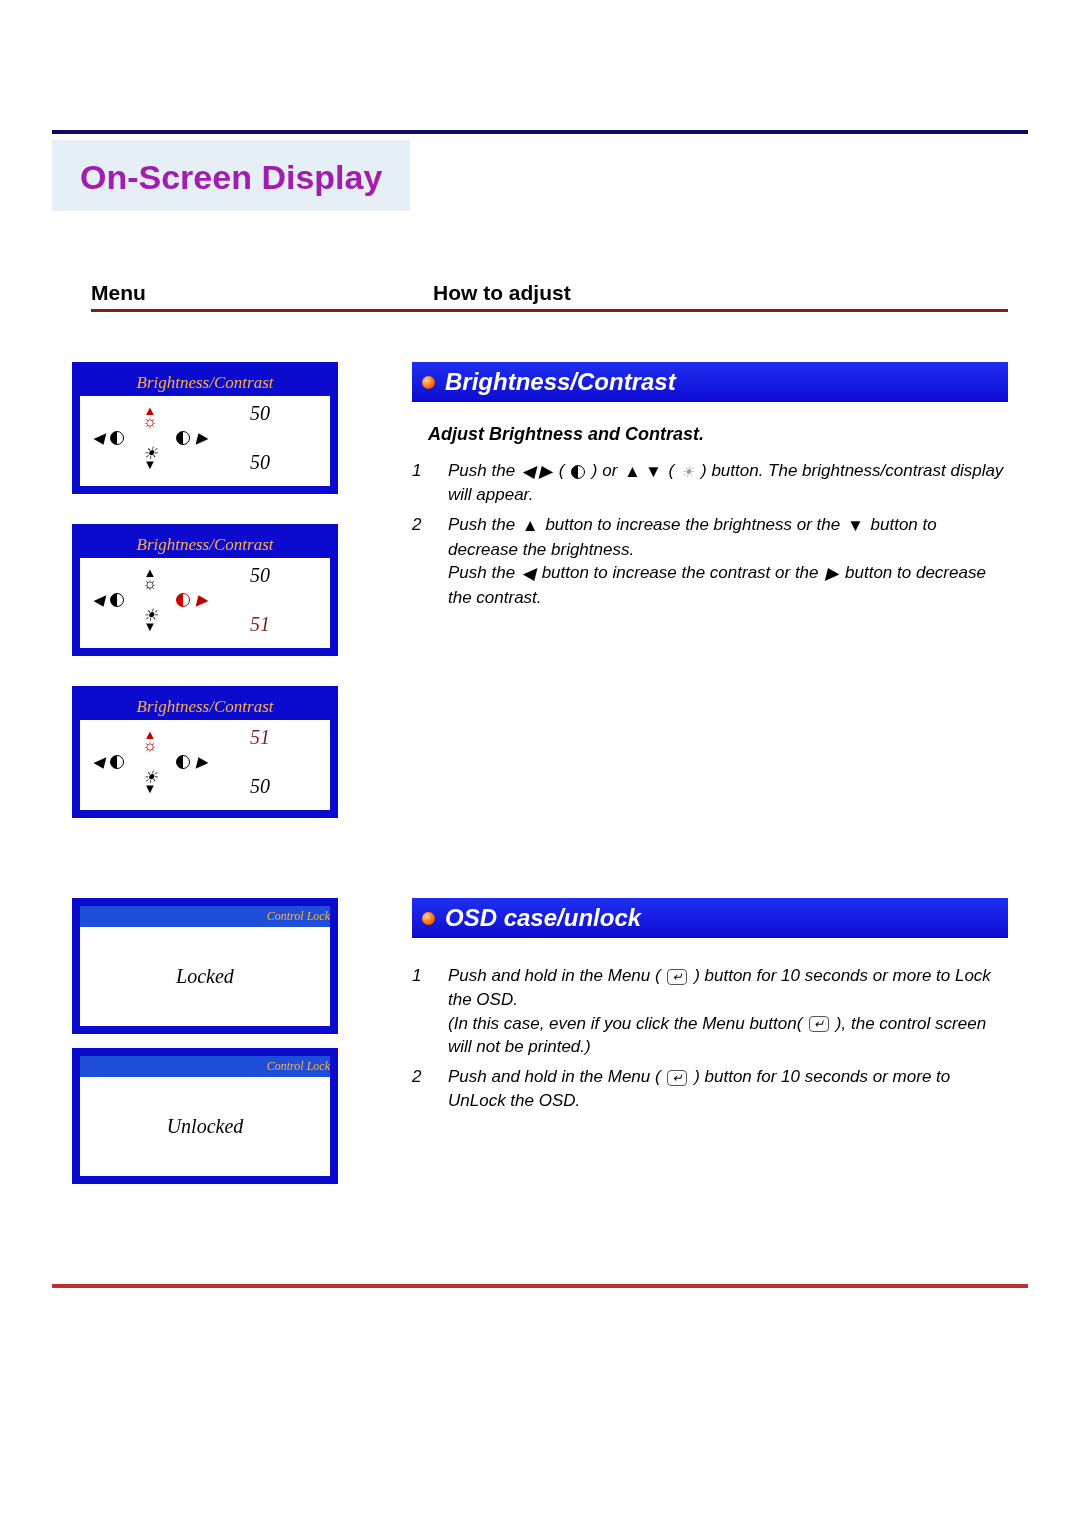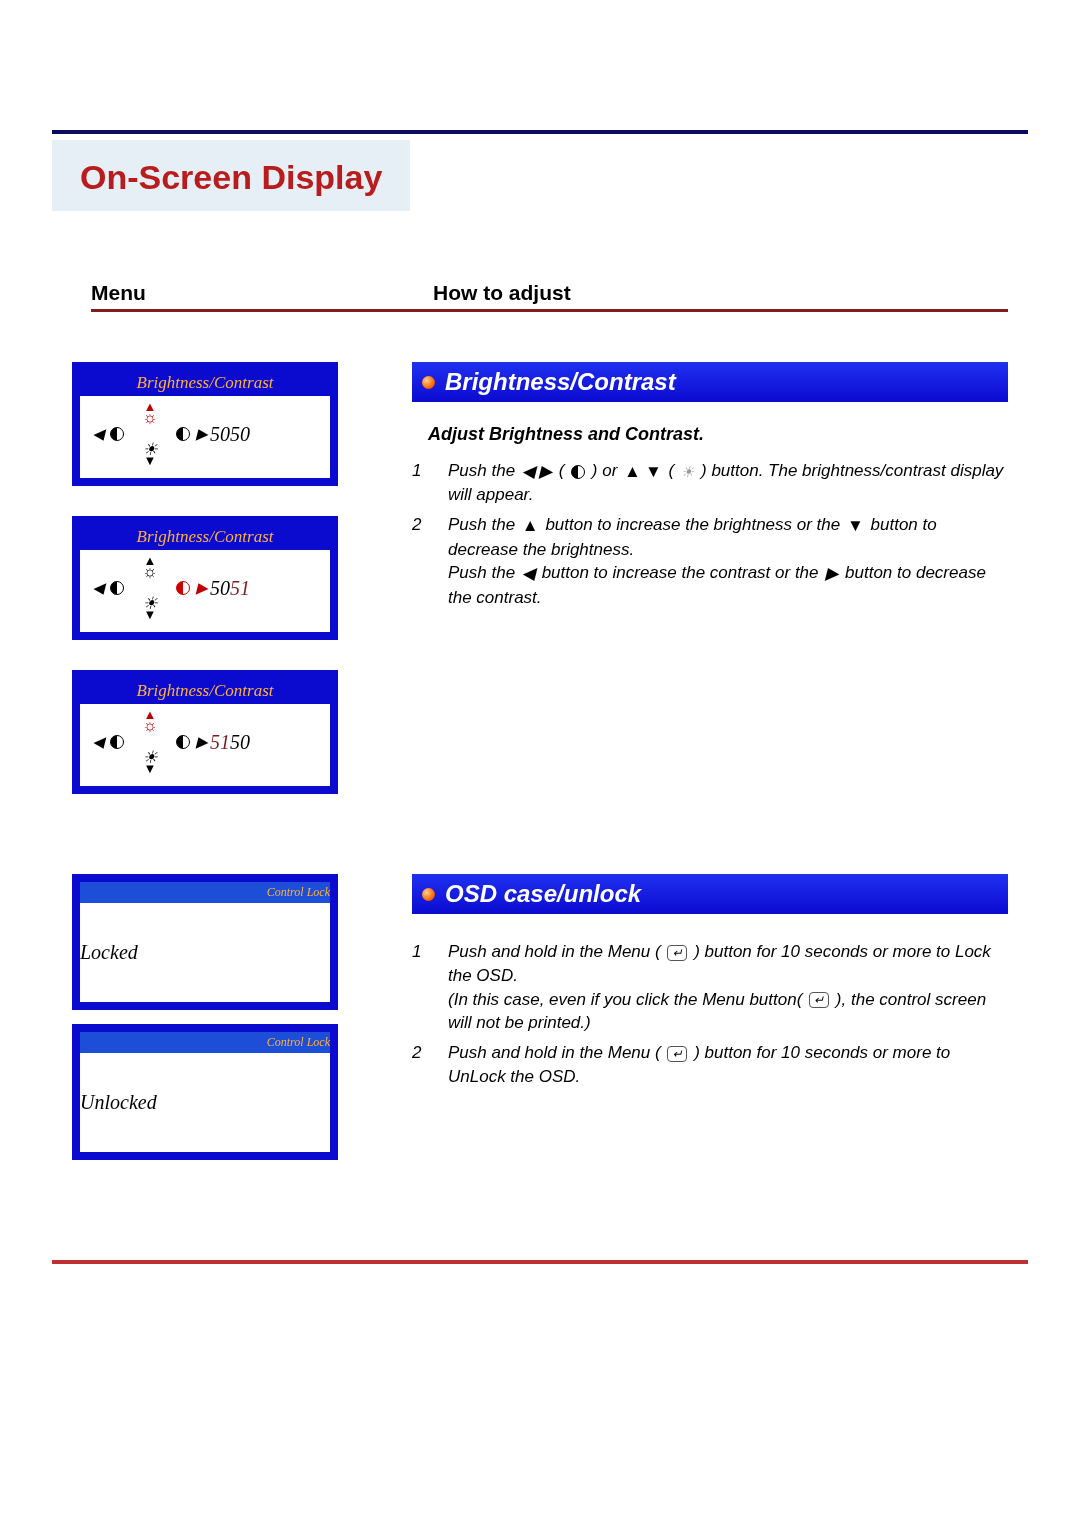--- a/index.html
+++ b/index.html
@@ -20,21 +20,21 @@
   .title-block {
     display: flex;
     align-items: stretch;
     margin: 6px 12px 0 12px;
   }
   .title-left {
     background: #e6eef6;
     padding: 18px 28px 14px 28px;
     font-size: 34px;
     font-weight: bold;
-    color: #b91c1c;
+    color: #a21caf;
     flex: 0 0 auto;
   }
   .title-right {
     flex: 1;
   }
   .col-headers {
     display: flex;
     margin: 70px 32px 0 51px;
     border-bottom: 3px solid #7f1d1d;
     padding-bottom: 4px;
@@ -109,41 +109,42 @@
     display:flex;
     align-items:center;
     gap:4px;
     font-size:15px;
     line-height:1;
     margin:2px 0;
   }
   .osd-values {
     flex:1;
     display:flex;
-    flex-direction:row;
+    flex-direction:column;
     align-items:center;
     padding-right:10px;
     font-family:"Times New Roman", serif;
     font-size:20px;
+    gap:26px;
   }
   .lock-panel {
     border: 8px solid #0b0bd0;
     background:#fff;
     width:250px;
   }
   .lock-title {
     background:#1d4ed8;
     color:#ffb040;
     text-align:right;
     font-family:"Times New Roman", serif;
     font-size:12px;
     padding:3px 0;
   }
   .lock-body {
-    text-align:left;
+    text-align:center;
     font-family:"Times New Roman", serif;
     font-size:20px;
     padding: 38px 0;
   }
   
   .section-heading {
     background: linear-gradient(to bottom, #2030f0, #0b0bd0);
     color:#fff;
     font-weight:bold;
     font-size:24px;

